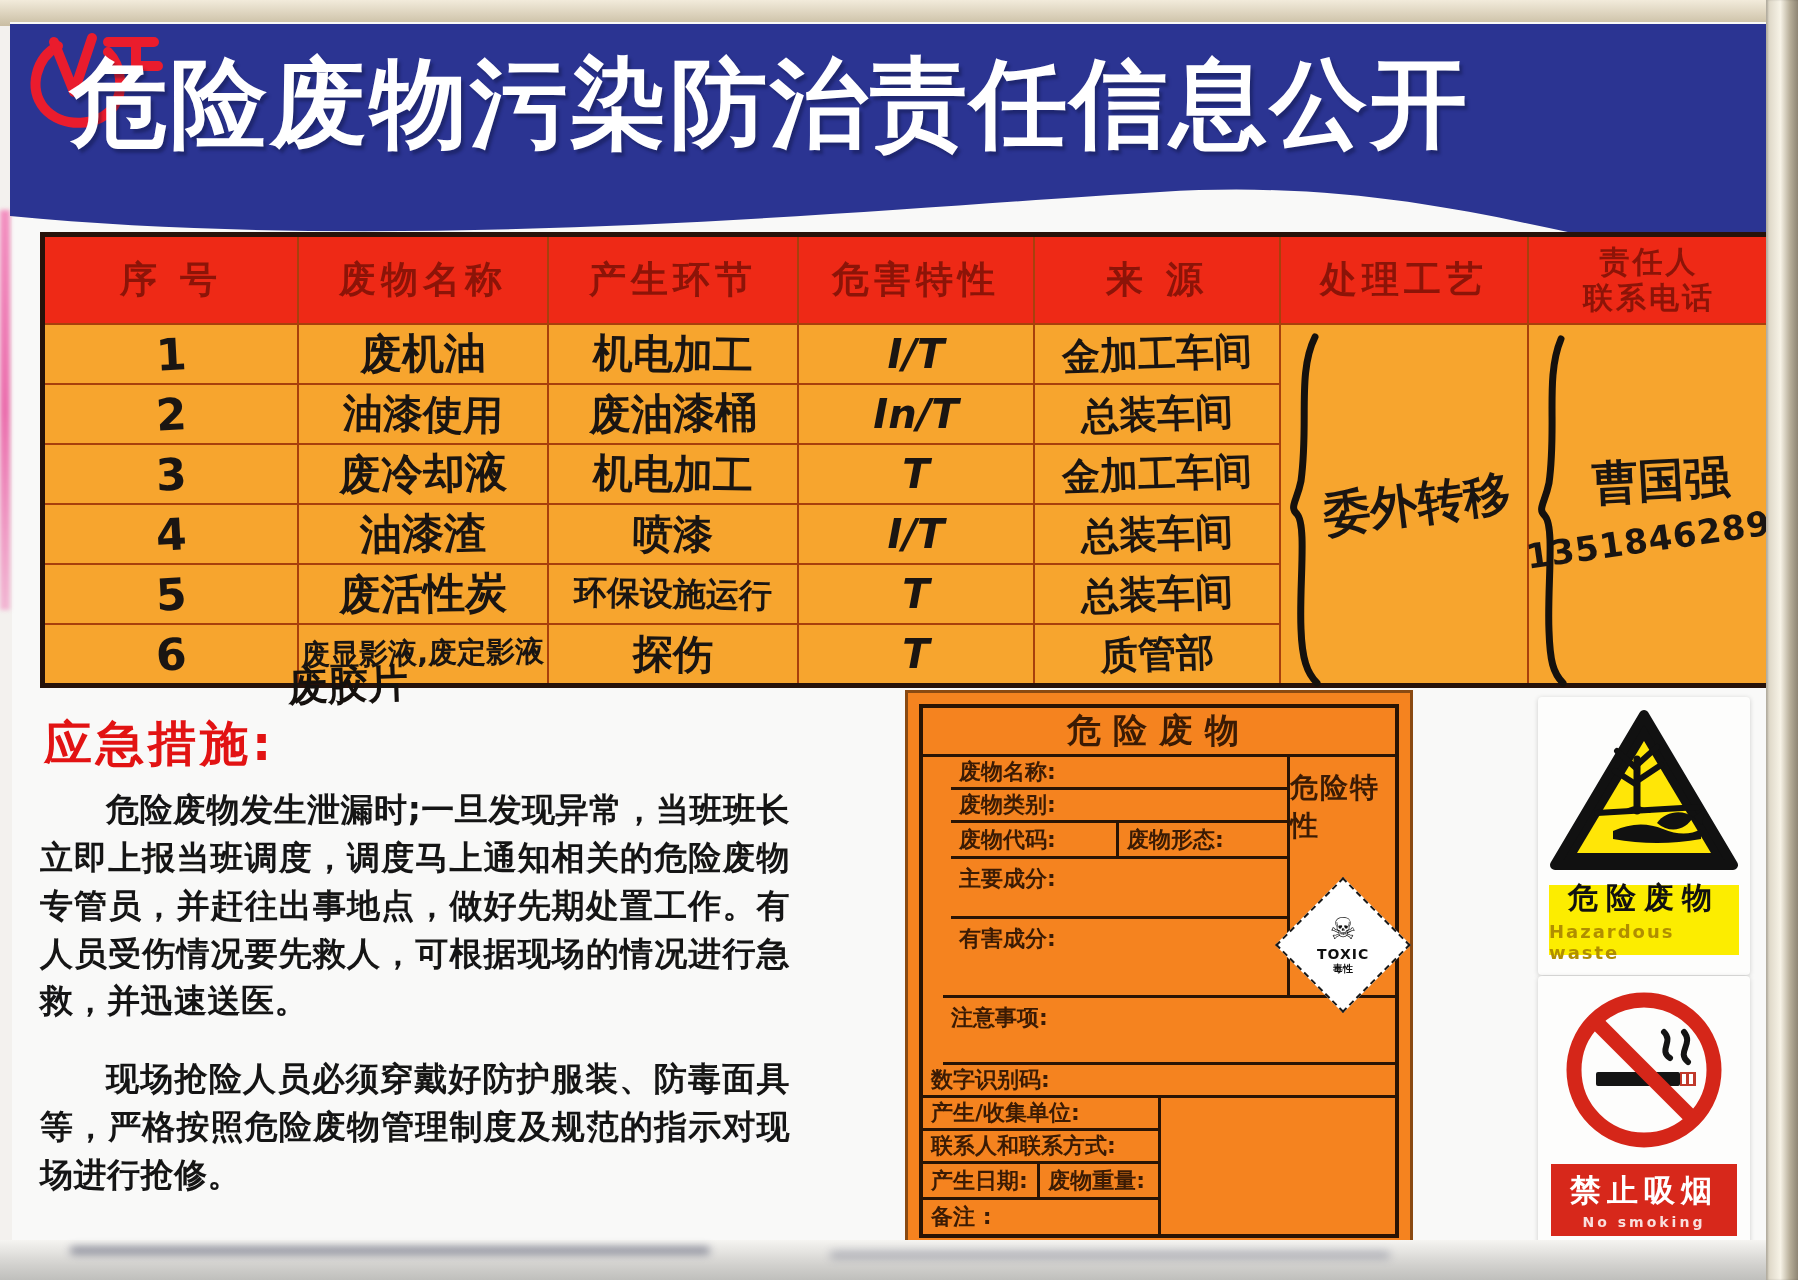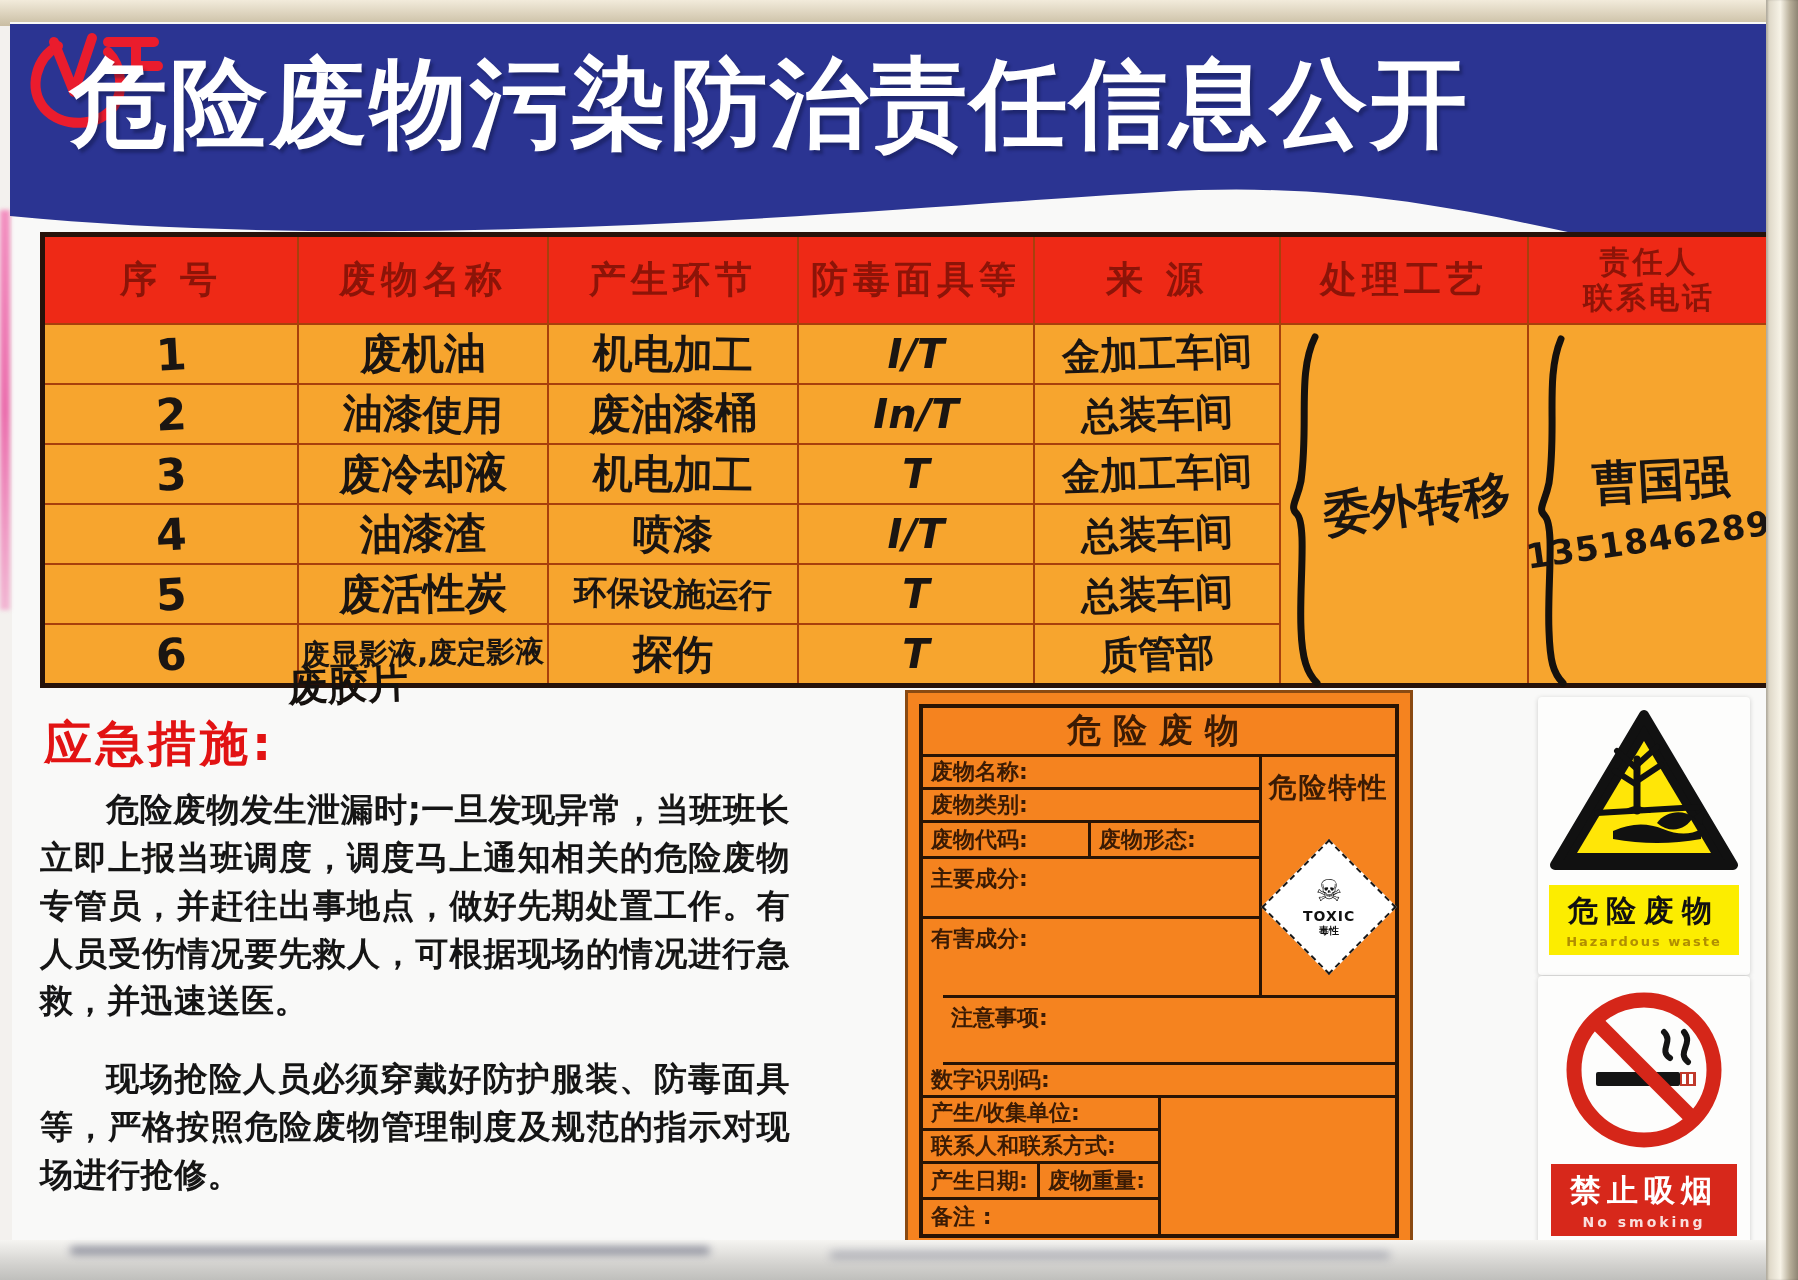--- a/index.html
+++ b/index.html
@@ -74,21 +74,21 @@
     text-align:justify;text-indent:2em;letter-spacing:.5px;}
 
   
   .label-card{position:absolute;left:905px;top:690px;width:508px;height:562px;
     background:#f5831f;border:3px solid #8a4a12;box-sizing:border-box;padding:11px;}
   .label-inner{border:4px solid #2a1404;height:100%;box-sizing:border-box;
     display:flex;flex-direction:column;color:#3b1b04;}
   .lc-title{height:46px;display:flex;align-items:center;justify-content:center;
     font-size:34px;font-weight:900;letter-spacing:12px;border-bottom:3px solid #2a1404;}
   .lc-top{display:flex;}
-  .lc-left{width:336px;border-right:3px solid #2a1404;display:flex;flex-direction:column;}
+  .lc-left{width:336px;border-right:3px solid #2a1404;display:flex;flex-direction:column;padding-left:28px;}
   .lc-right{flex:1;display:flex;flex-direction:column;align-items:center;}
   .lrow{border-bottom:3px solid #2a1404;display:flex;align-items:center;
     padding-left:8px;font-size:22px;font-weight:900;box-sizing:border-box;}
   .lrow.noline{border-bottom:none;}
   .h33{height:33px;} .h36{height:36px;} .h60{height:60px;} .h76{height:76px;} .h70{height:70px;margin-left:20px;}
   .tall{align-items:flex-start;padding-top:5px;}
   .split{padding-left:0;}
   .split .half{width:50%;height:100%;display:flex;align-items:center;padding-left:8px;box-sizing:border-box;}
   .split .half.first{border-right:3px solid #2a1404;}
   .hazard-title{font-size:28px;font-weight:900;margin-top:12px;letter-spacing:2px;}
@@ -104,21 +104,21 @@
   .grow{flex:1;}
 
   
   .sign-card{position:absolute;background:#fdfdfc;border-radius:4px;
     box-shadow:0 1px 5px rgba(0,0,0,.18);display:flex;flex-direction:column;align-items:center;}
   .card-env{left:1538px;top:697px;width:212px;height:268px;padding-top:10px;}
   .card-smoke{left:1538px;top:976px;width:212px;height:268px;padding-top:8px;}
   .yellow-sign{width:190px;height:70px;background:#fced00;margin-top:12px;
     display:flex;flex-direction:column;align-items:center;justify-content:center;}
   .yellow-sign .zh{font-size:30px;font-weight:900;color:#111;letter-spacing:8px;}
-  .yellow-sign .en{font-size:13px;font-weight:700;color:#b08e00;letter-spacing:2px;margin-top:2px;}
+  .yellow-sign .en{font-size:18px;font-weight:700;color:#b08e00;letter-spacing:2px;margin-top:2px;}
   .red-sign{width:186px;height:72px;background:#d7281b;margin-top:8px;
     display:flex;flex-direction:column;align-items:center;justify-content:center;}
   .red-sign .zh{font-size:31px;font-weight:900;color:#ffffff;letter-spacing:6px;}
   .red-sign .en{font-size:14px;font-weight:700;color:rgba(255,255,255,.85);letter-spacing:3px;margin-top:2px;}
 </style>
 </head>
 <body>
 
 <div id="stage">
 
@@ -138,21 +138,21 @@
       <path d="M92,14 H138"></path>
       <path d="M120,14 V38 H142"></path>
     </g>
   </svg>
   <div class="banner-title">危险废物污染防治责任信息公开</div>
 
   <div class="hz-table">
     <div class="cell head">序 号</div>
     <div class="cell head">废物名称</div>
     <div class="cell head">产生环节</div>
-    <div class="cell head">防毒面具等</div>
+    <div class="cell head">危害特性</div>
     <div class="cell head">来 源</div>
     <div class="cell head">处理工艺</div>
     <div class="cell head small">
       <span>责任人</span>
       <span>联系电话</span>
     </div>
 
     <div class="cell">
         <span class="hw num">1</span>
       </div>

